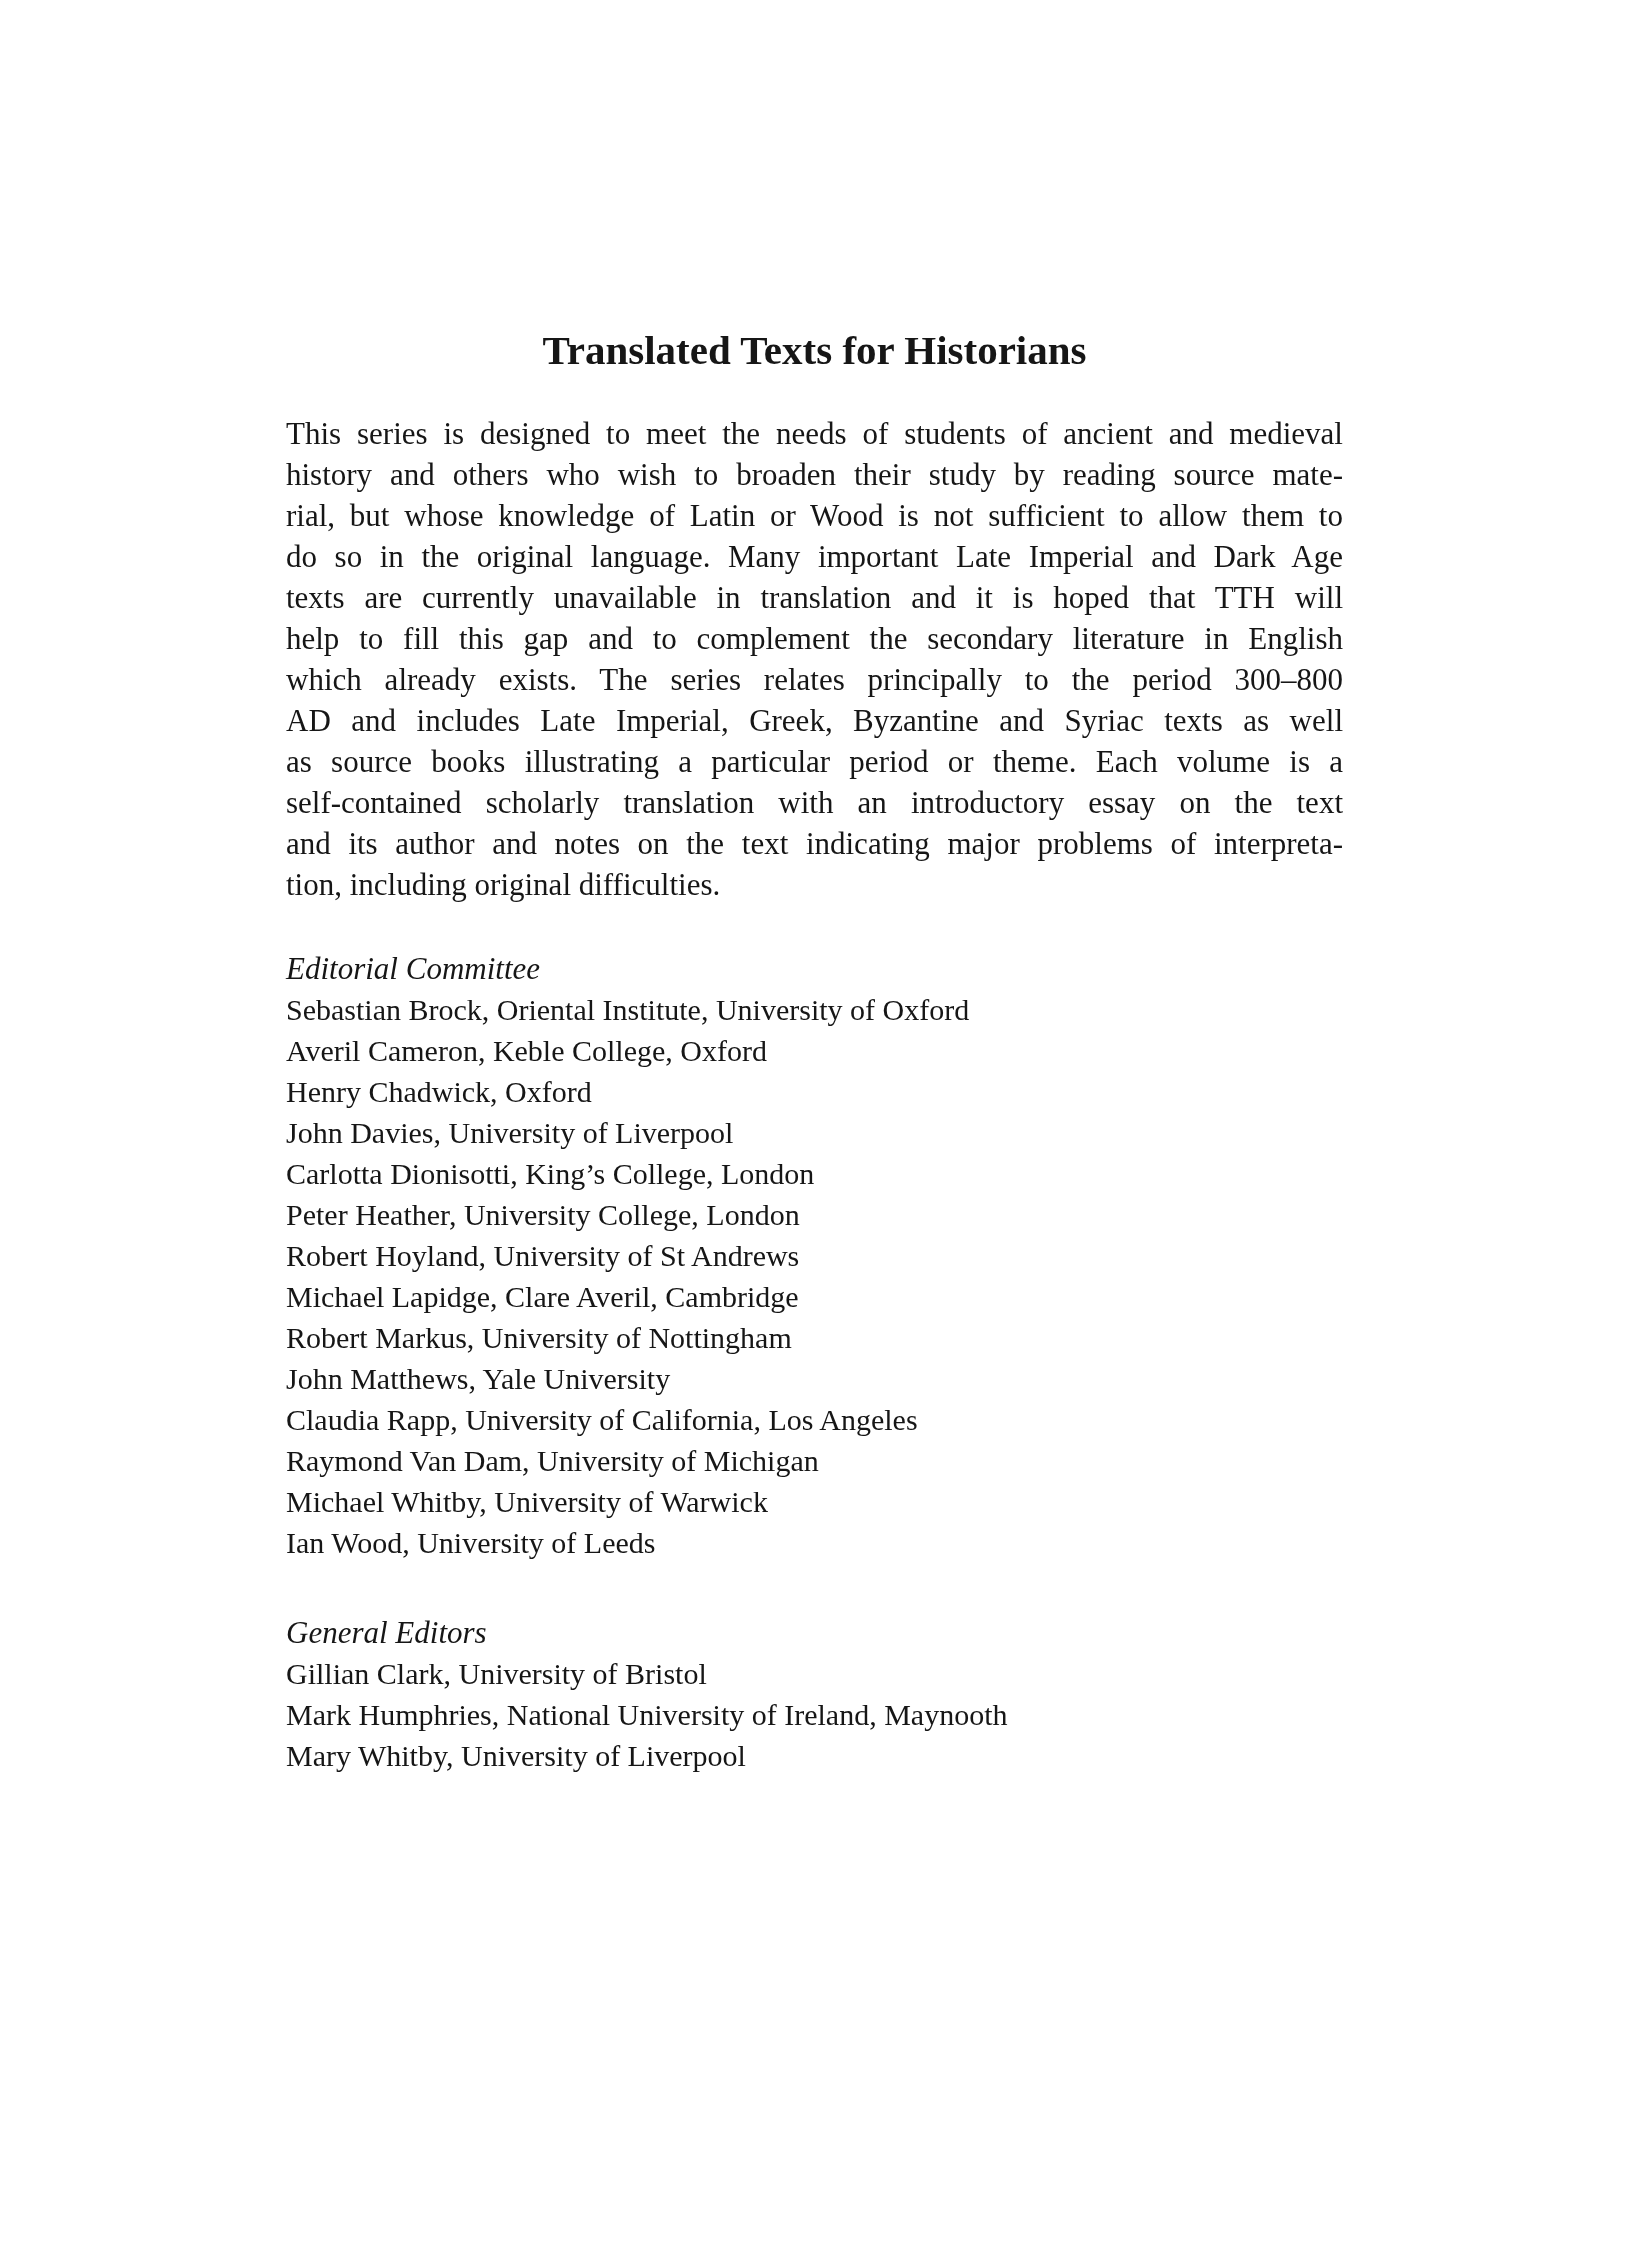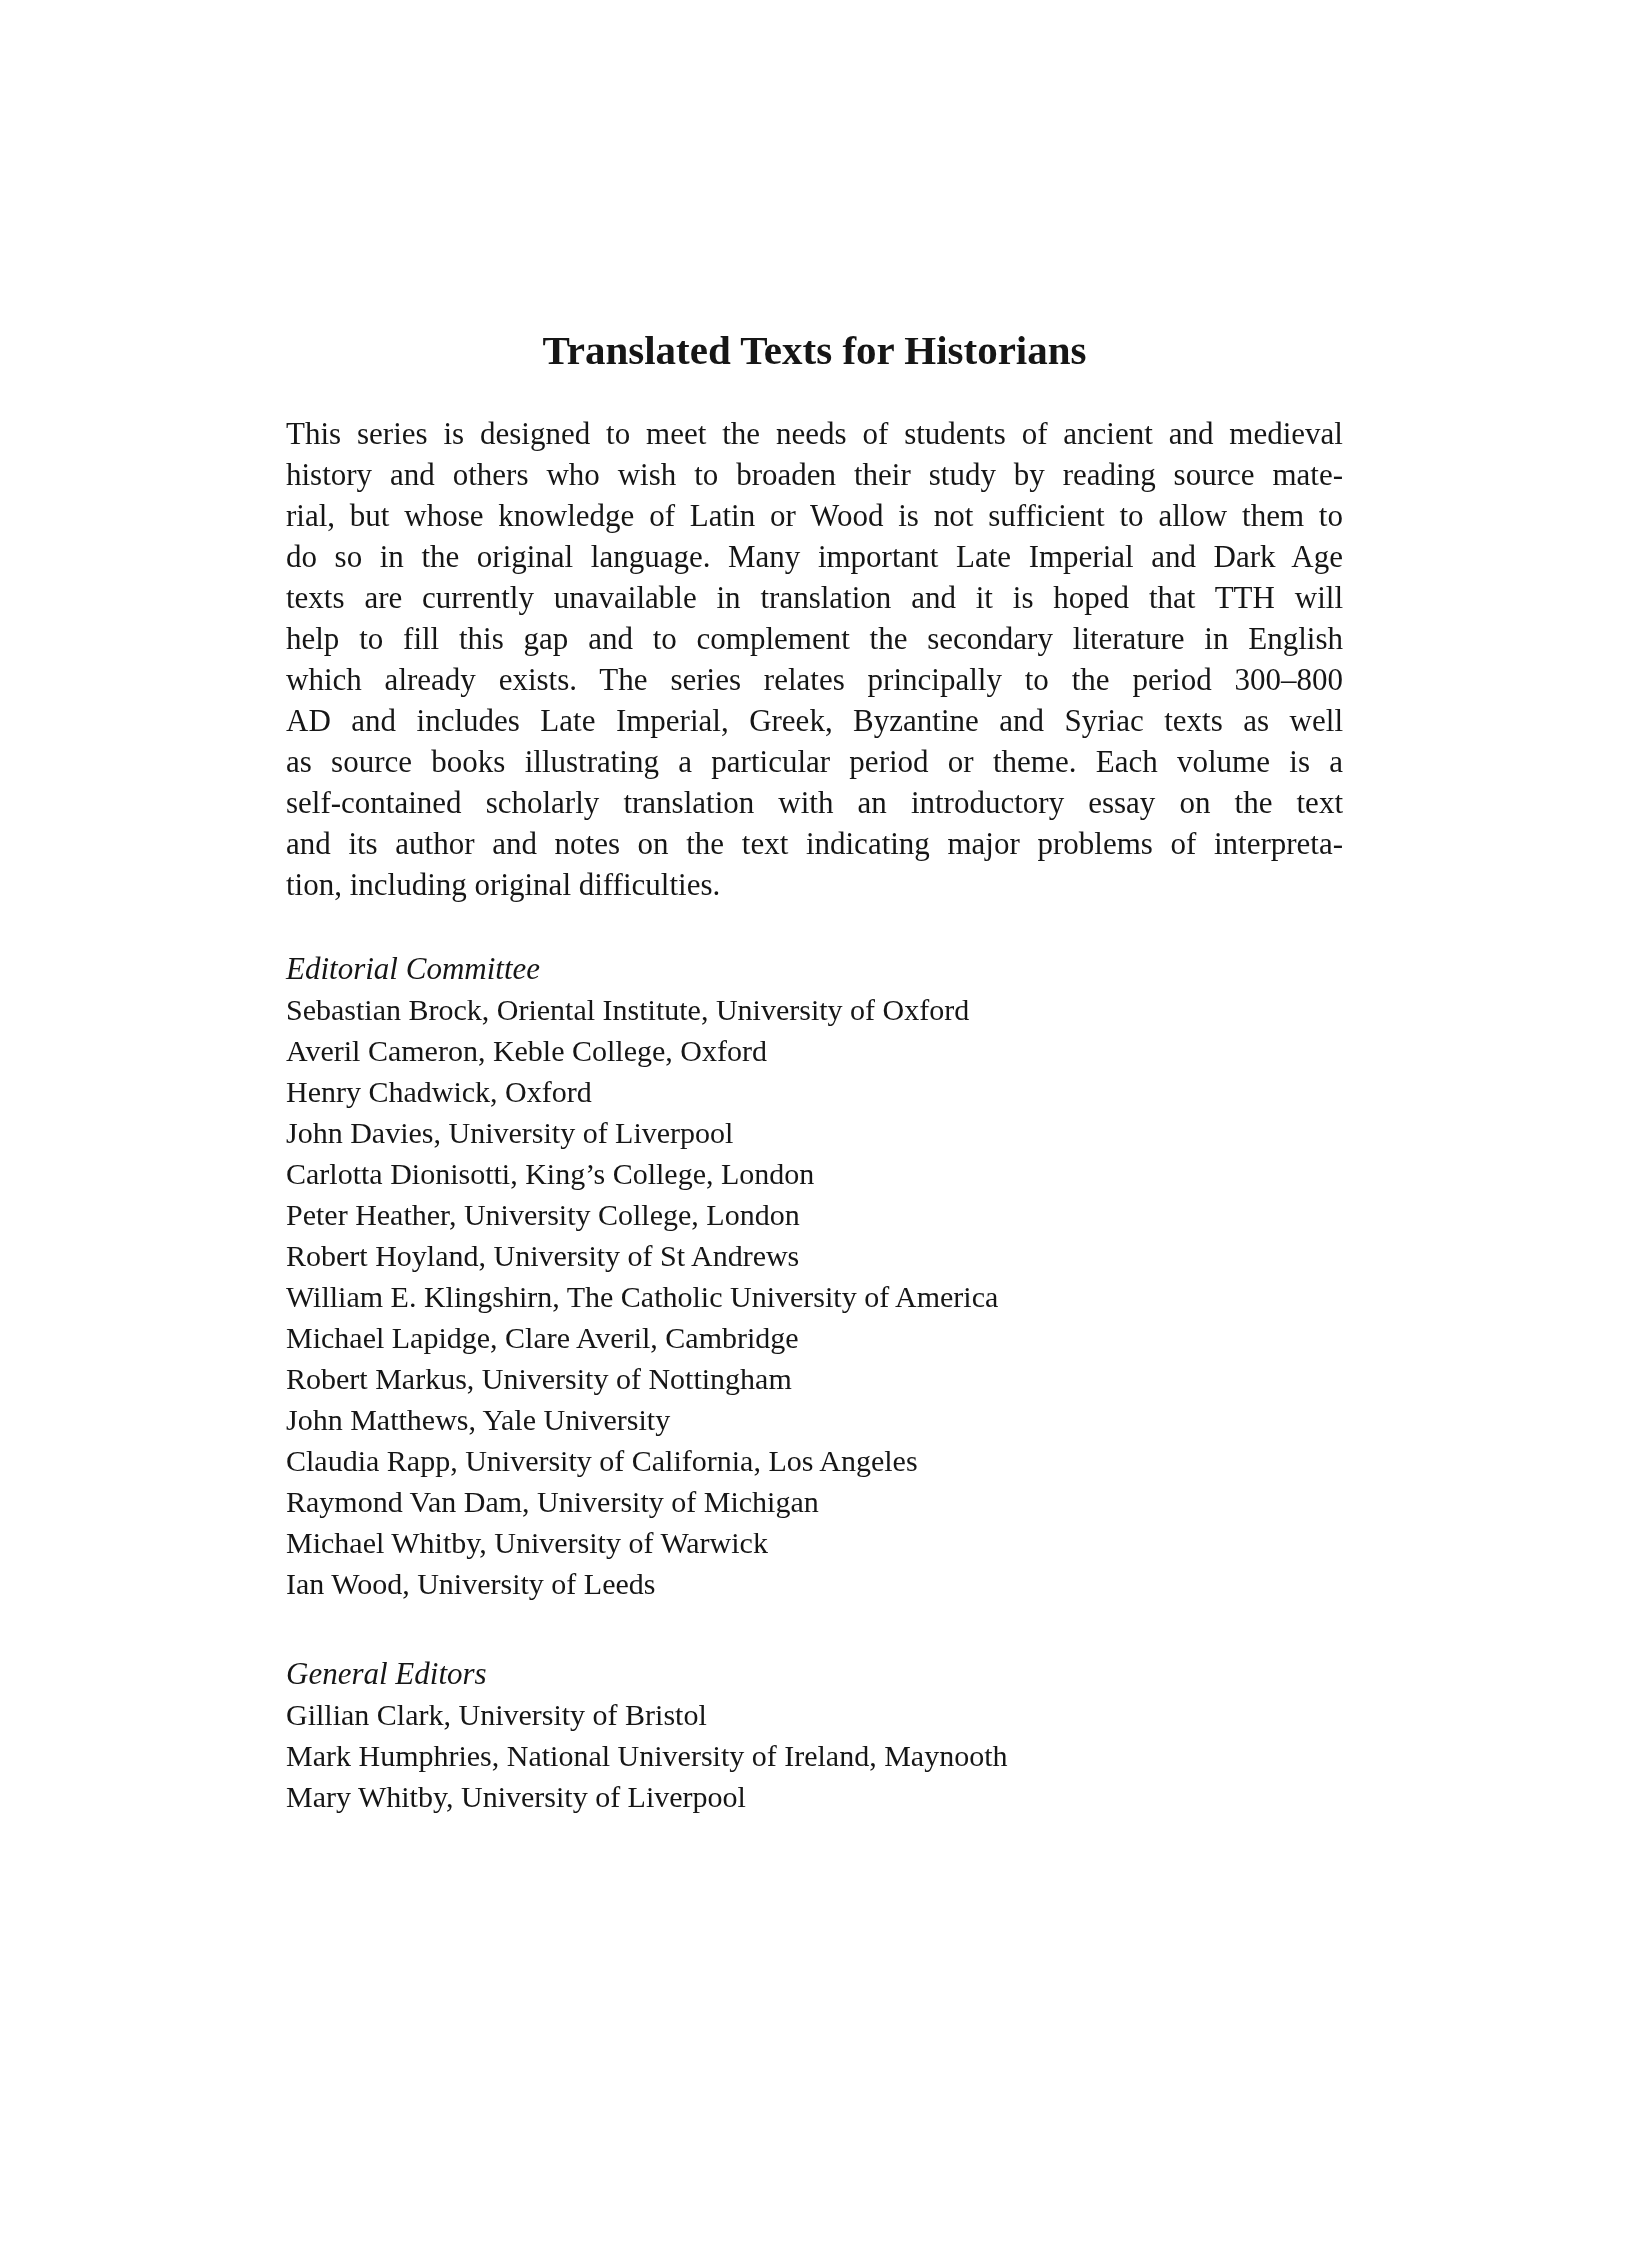--- a/index.html
+++ b/index.html
@@ -73,21 +73,20 @@
 
     <div class="section-heading">Editorial Committee</div>
     <div>
       <div class="member">Sebastian Brock, Oriental Institute, University of Oxford</div>
       <div class="member">Averil Cameron, Keble College, Oxford</div>
       <div class="member">Henry Chadwick, Oxford</div>
       <div class="member">John Davies, University of Liverpool</div>
       <div class="member">Carlotta Dionisotti, King’s College, London</div>
       <div class="member">Peter Heather, University College, London</div>
       <div class="member">Robert Hoyland, University of St Andrews</div>
-      <div class="member">William E. Klingshirn, The Catholic University of America</div>
       <div class="member">Michael Lapidge, Clare Averil, Cambridge</div>
       <div class="member">Robert Markus, University of Nottingham</div>
       <div class="member">John Matthews, Yale University</div>
       <div class="member">Claudia Rapp, University of California, Los Angeles</div>
       <div class="member">Raymond Van Dam, University of Michigan</div>
       <div class="member">Michael Whitby, University of Warwick</div>
       <div class="member">Ian Wood, University of Leeds</div>
     </div>
 
     <div class="section-heading ge">General Editors</div>

